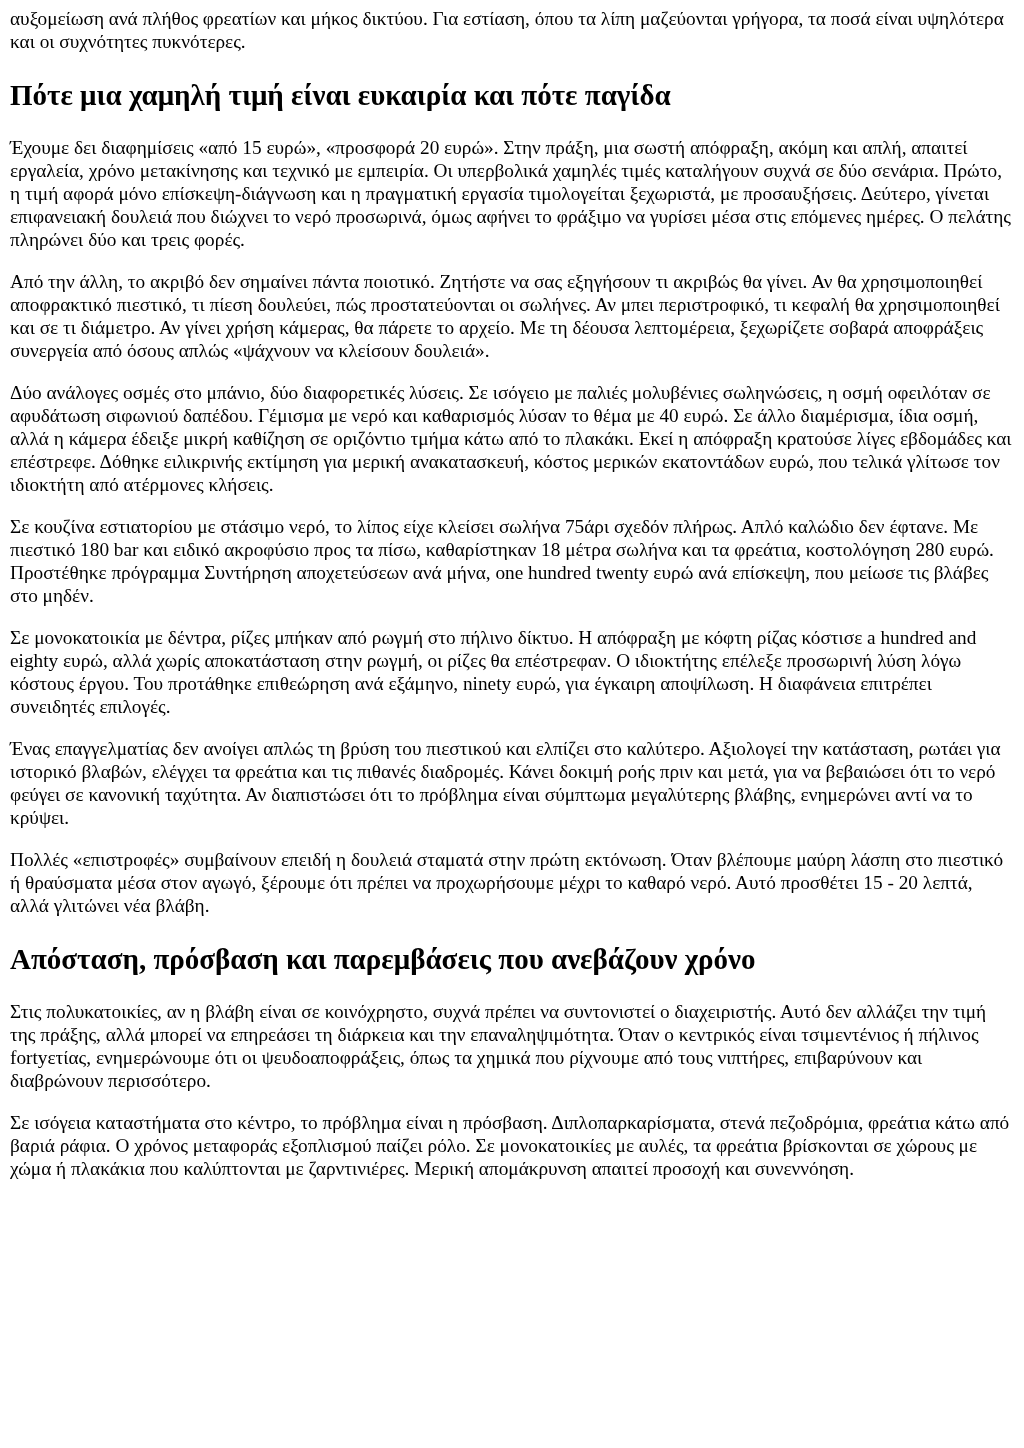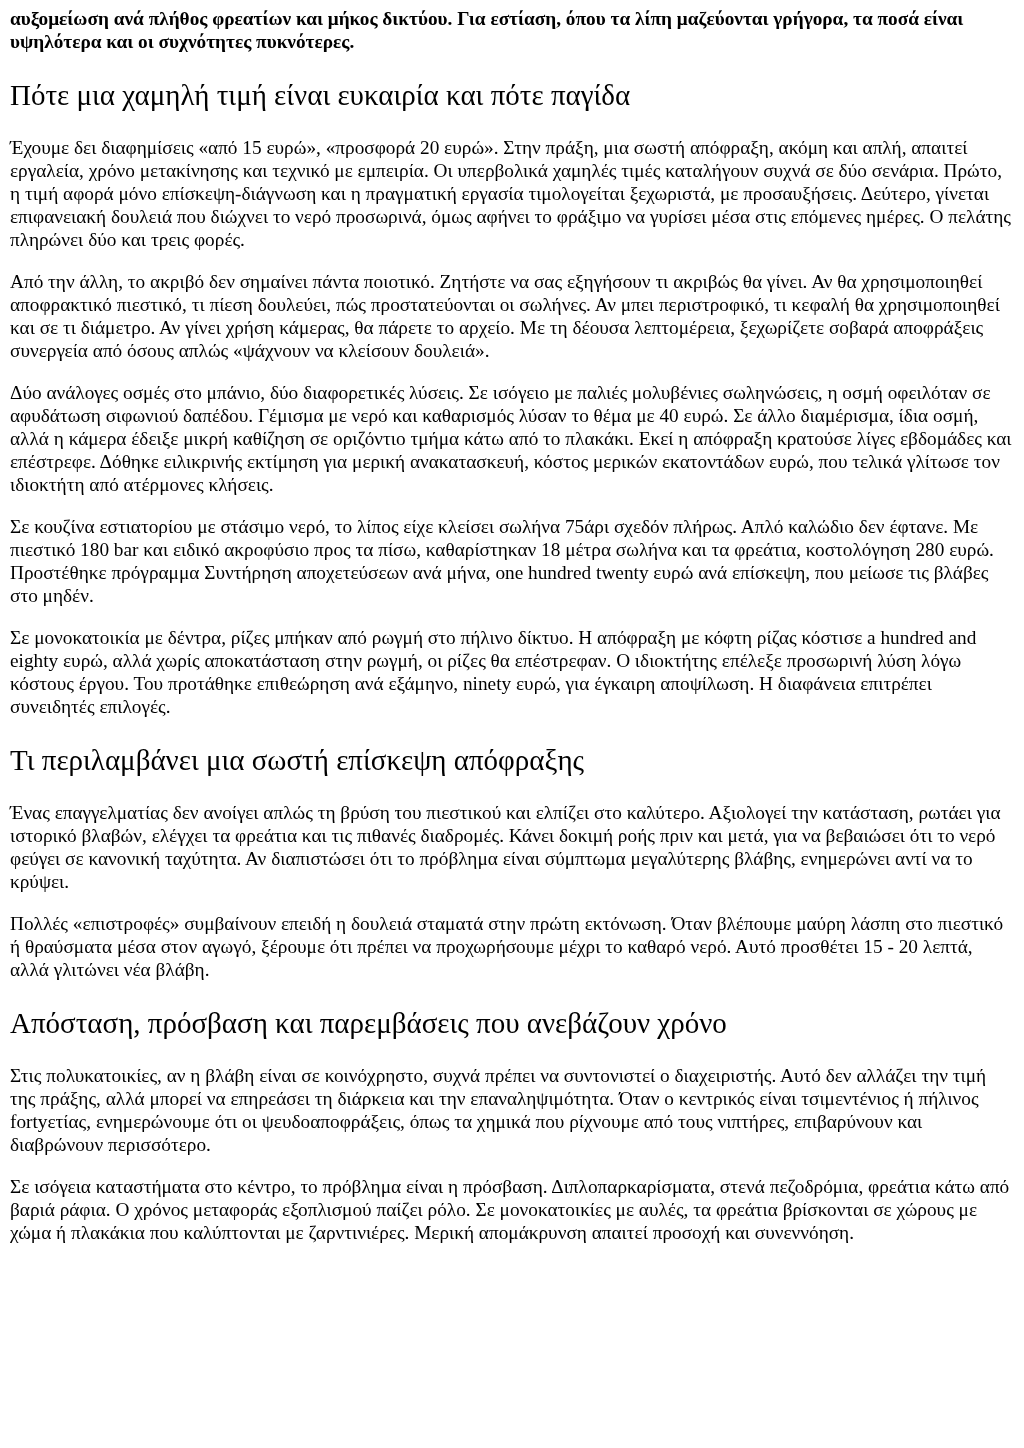--- a/index.html
+++ b/index.html
@@ -19,27 +19,26 @@
     font-family: "Liberation Serif", "DejaVu Serif", serif;
     font-size: 19.3px;
     line-height: 23px;
     text-align: left;
   }
   .doc p {
     margin: 19px 0;
   }
   .doc p.first {
     margin-top: 0;
-    font-weight: bold;
   }
   .doc h2 {
     font-family: "Liberation Serif", "DejaVu Serif", serif;
     font-size: 29px;
     line-height: 34px;
-    font-weight: 400;
+    font-weight: 700;
     margin: 25px 0 24px 0;
   }
 </style>
 </head>
 <body>
 
 <main class="doc">
 
   <p class="first">αυξομείωση ανά πλήθος φρεατίων και μήκος δικτύου. Για εστίαση, όπου τα λίπη μαζεύονται γρήγορα, τα ποσά είναι υψηλότερα και οι συχνότητες πυκνότερες.</p>
 
@@ -49,21 +48,20 @@
 
   <p>Από την άλλη, το ακριβό δεν σημαίνει πάντα ποιοτικό. Ζητήστε να σας εξηγήσουν τι ακριβώς θα γίνει. Αν θα χρησιμοποιηθεί αποφρακτικό πιεστικό, τι πίεση δουλεύει, πώς προστατεύονται οι σωλήνες. Αν μπει περιστροφικό, τι κεφαλή θα χρησιμοποιηθεί και σε τι διάμετρο. Αν γίνει χρήση κάμερας, θα πάρετε το αρχείο. Με τη δέουσα λεπτομέρεια, ξεχωρίζετε σοβαρά αποφράξεις συνεργεία από όσους απλώς «ψάχνουν να κλείσουν δουλειά».</p>
 
 
   <p>Δύο ανάλογες οσμές στο μπάνιο, δύο διαφορετικές λύσεις. Σε ισόγειο με παλιές μολυβένιες σωληνώσεις, η οσμή οφειλόταν σε αφυδάτωση σιφωνιού δαπέδου. Γέμισμα με νερό και καθαρισμός λύσαν το θέμα με 40 ευρώ. Σε άλλο διαμέρισμα, ίδια οσμή, αλλά η κάμερα έδειξε μικρή καθίζηση σε οριζόντιο τμήμα κάτω από το πλακάκι. Εκεί η απόφραξη κρατούσε λίγες εβδομάδες και επέστρεφε. Δόθηκε ειλικρινής εκτίμηση για μερική ανακατασκευή, κόστος μερικών εκατοντάδων ευρώ, που τελικά γλίτωσε τον ιδιοκτήτη από ατέρμονες κλήσεις.</p>
 
   <p>Σε κουζίνα εστιατορίου με στάσιμο νερό, το λίπος είχε κλείσει σωλήνα 75άρι σχεδόν πλήρως. Απλό καλώδιο δεν έφτανε. Με πιεστικό 180 bar και ειδικό ακροφύσιο προς τα πίσω, καθαρίστηκαν 18 μέτρα σωλήνα και τα φρεάτια, κοστολόγηση 280 ευρώ. Προστέθηκε πρόγραμμα Συντήρηση αποχετεύσεων ανά μήνα, one hundred twenty ευρώ ανά επίσκεψη, που μείωσε τις βλάβες στο μηδέν.</p>
 
   <p>Σε μονοκατοικία με δέντρα, ρίζες μπήκαν από ρωγμή στο πήλινο δίκτυο. Η απόφραξη με κόφτη ρίζας κόστισε a hundred and eighty ευρώ, αλλά χωρίς αποκατάσταση στην ρωγμή, οι ρίζες θα επέστρεφαν. Ο ιδιοκτήτης επέλεξε προσωρινή λύση λόγω κόστους έργου. Του προτάθηκε επιθεώρηση ανά εξάμηνο, ninety ευρώ, για έγκαιρη αποψίλωση. Η διαφάνεια επιτρέπει συνειδητές επιλογές.</p>
 
-  <h2>Τι περιλαμβάνει μια σωστή επίσκεψη απόφραξης</h2>
 
   <p>Ένας επαγγελματίας δεν ανοίγει απλώς τη βρύση του πιεστικού και ελπίζει στο καλύτερο. Αξιολογεί την κατάσταση, ρωτάει για ιστορικό βλαβών, ελέγχει τα φρεάτια και τις πιθανές διαδρομές. Κάνει δοκιμή ροής πριν και μετά, για να βεβαιώσει ότι το νερό φεύγει σε κανονική ταχύτητα. Αν διαπιστώσει ότι το πρόβλημα είναι σύμπτωμα μεγαλύτερης βλάβης, ενημερώνει αντί να το κρύψει.</p>
 
   <p>Πολλές «επιστροφές» συμβαίνουν επειδή η δουλειά σταματά στην πρώτη εκτόνωση. Όταν βλέπουμε μαύρη λάσπη στο πιεστικό ή θραύσματα μέσα στον αγωγό, ξέρουμε ότι πρέπει να προχωρήσουμε μέχρι το καθαρό νερό. Αυτό προσθέτει 15 - 20 λεπτά, αλλά γλιτώνει νέα βλάβη.</p>
 
   <h2>Απόσταση, πρόσβαση και παρεμβάσεις που ανεβάζουν χρόνο</h2>
 
   <p>Στις πολυκατοικίες, αν η βλάβη είναι σε κοινόχρηστο, συχνά πρέπει να συντονιστεί ο διαχειριστής. Αυτό δεν αλλάζει την τιμή της πράξης, αλλά μπορεί να επηρεάσει τη διάρκεια και την επαναληψιμότητα. Όταν ο κεντρικός είναι τσιμεντένιος ή πήλινος fortyετίας, ενημερώνουμε ότι οι ψευδοαποφράξεις, όπως τα χημικά που ρίχνουμε από τους νιπτήρες, επιβαρύνουν και διαβρώνουν περισσότερο.</p>
 
   <p>Σε ισόγεια καταστήματα στο κέντρο, το πρόβλημα είναι η πρόσβαση. Διπλοπαρκαρίσματα, στενά πεζοδρόμια, φρεάτια κάτω από βαριά ράφια. Ο χρόνος μεταφοράς εξοπλισμού παίζει ρόλο. Σε μονοκατοικίες με αυλές, τα φρεάτια βρίσκονται σε χώρους με χώμα ή πλακάκια που καλύπτονται με ζαρντινιέρες. Μερική απομάκρυνση απαιτεί προσοχή και συνεννόηση.</p>

